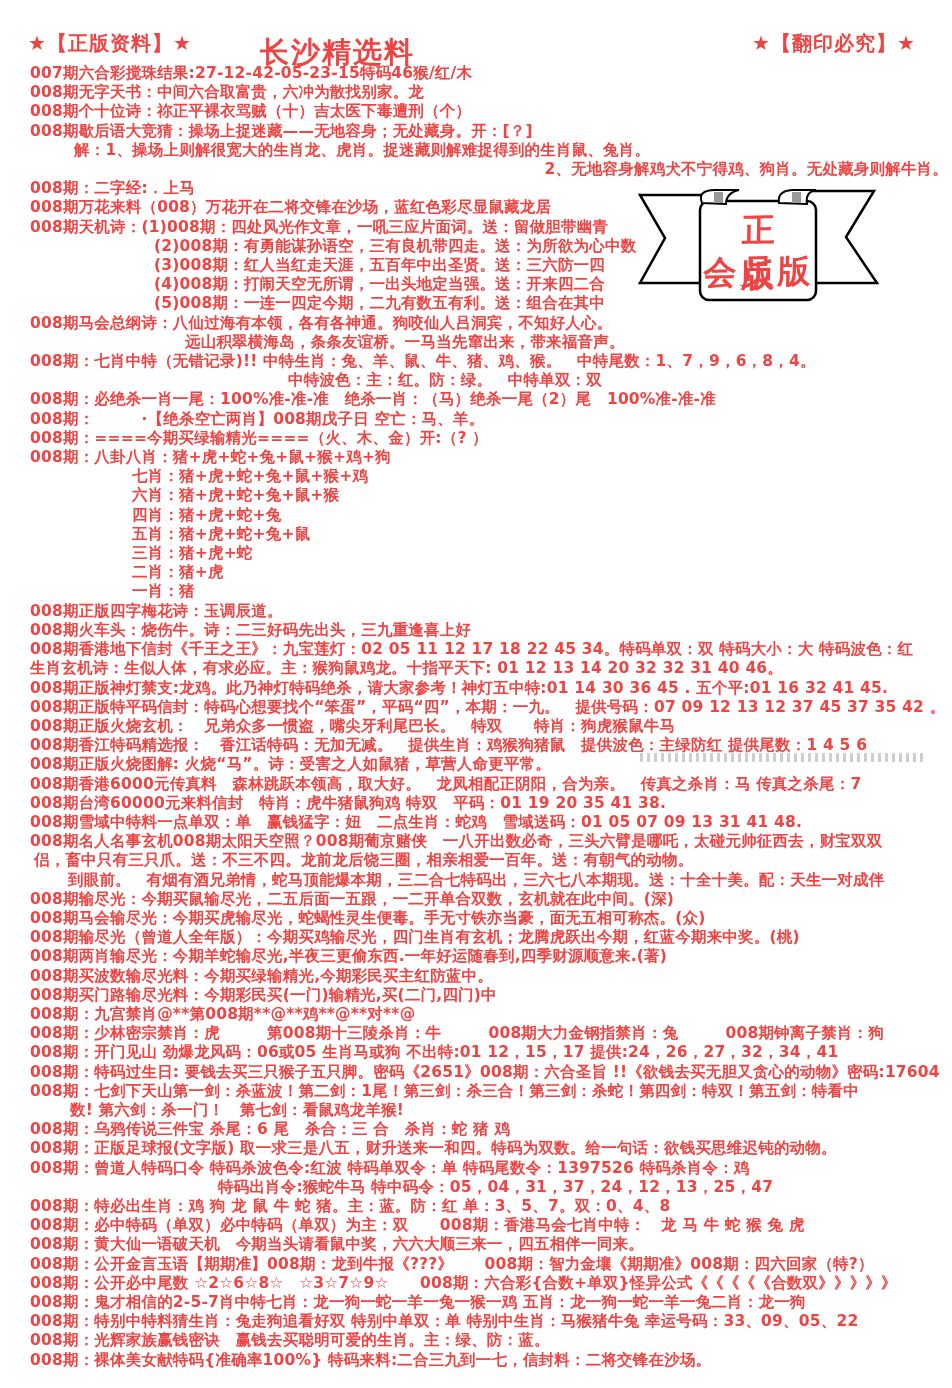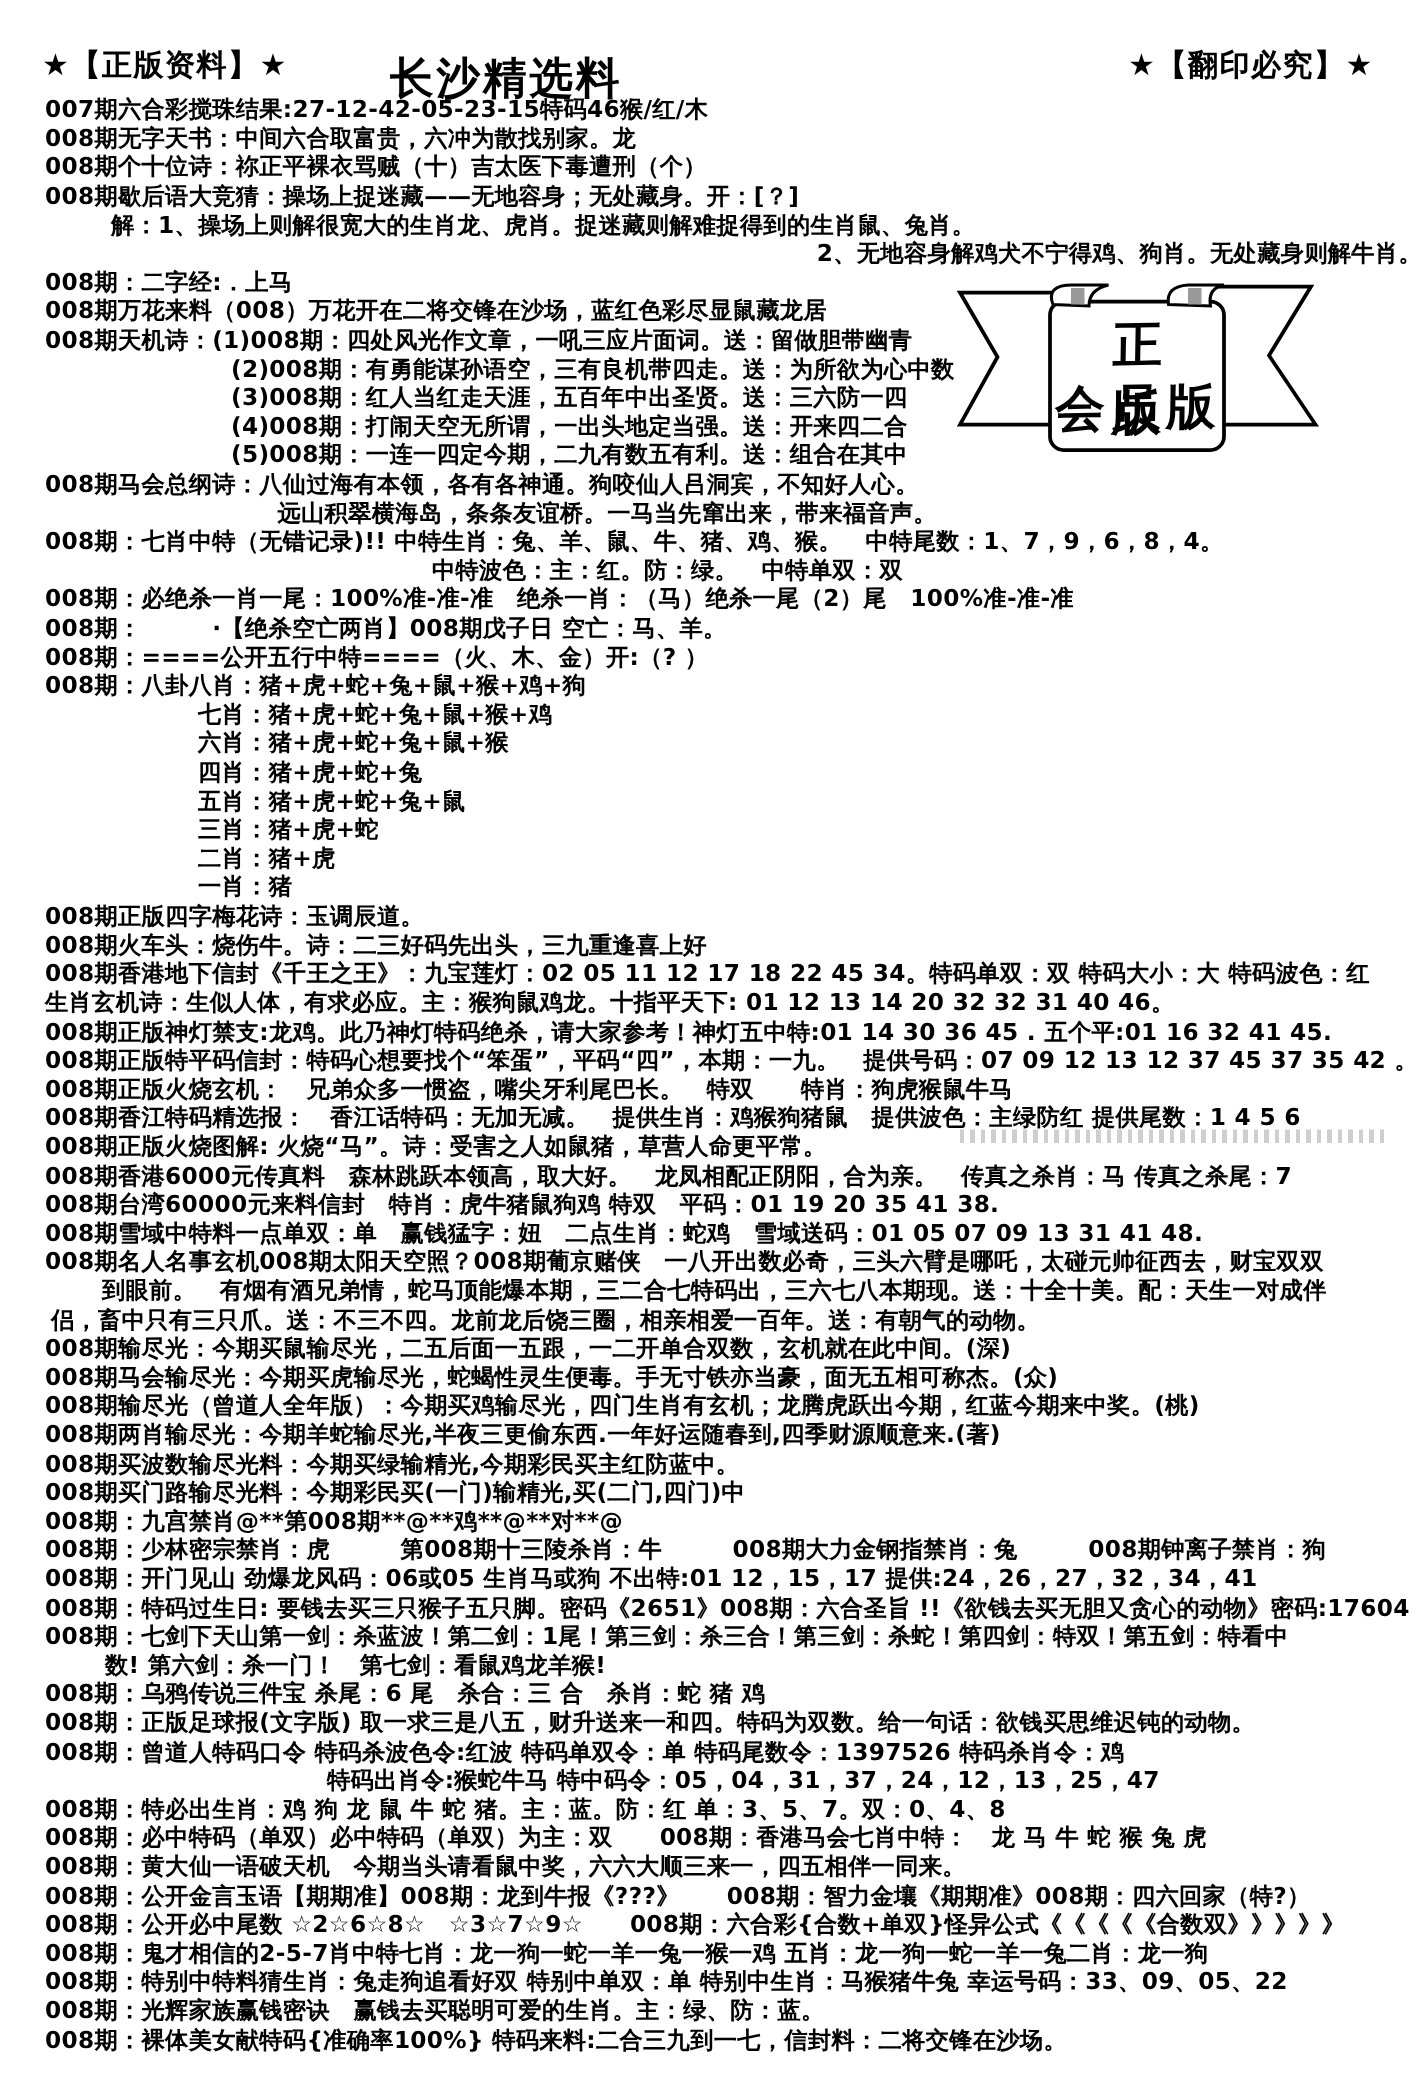--- a/index.html
+++ b/index.html
@@ -2,21 +2,21 @@
 <html><head>
 <meta charset="utf-8">
 <style>
   html,body{margin:0;padding:0;background:#fff;}
   .page{
     position:relative;
     width:952px;height:1388px;
     background:#fff;
     overflow:hidden;
     font-family:"DejaVu Sans",sans-serif;
-    color:#000000;
+    color:#ef4444;
     -webkit-font-smoothing:antialiased;
   }
   
   .hdr-badge{
     position:absolute;top:30px;
     font-size:20px;font-weight:bold;letter-spacing:1px;white-space:nowrap;
   }
   .hdr-badge.left{left:28px;}
   .hdr-badge.right{left:752px;}
   .hdr-title{
@@ -90,21 +90,21 @@
       <div class="line" style="padding-left: 124px;">(2)008期：有勇能谋孙语空，三有良机带四走。送：为所欲为心中数</div>
       <div class="line" style="padding-left: 124px;">(3)008期：红人当红走天涯，五百年中出圣贤。送：三六防一四</div>
       <div class="line" style="padding-left: 124px;">(4)008期：打闹天空无所谓，一出头地定当强。送：开来四二合</div>
       <div class="line" style="padding-left: 124px;">(5)008期：一连一四定今期，二九有数五有利。送：组合在其中</div>
       <div class="line">008期马会总纲诗：八仙过海有本领，各有各神通。狗咬仙人吕洞宾，不知好人心。</div>
       <div class="line" style="padding-left: 155px;">远山积翠横海岛，条条友谊桥。一马当先窜出来，带来福音声。</div>
       <div class="line">008期：七肖中特（无错记录)!! 中特生肖：兔、羊、鼠、牛、猪、鸡、猴。　中特尾数：1、7，9，6，8，4。</div>
       <div class="line" style="padding-left: 258px;">中特波色：主：红。防：绿。　中特单双：双</div>
       <div class="line">008期：必绝杀一肖一尾：100%准-准-准　绝杀一肖：（马）绝杀一尾（2）尾　100%准-准-准</div>
       <div class="line">008期：　　　·【绝杀空亡两肖】008期戊子日 空亡：马、羊。</div>
-      <div class="line">008期：====公开五行中特====（火、木、金）开:（? ）</div>
+      <div class="line">008期：====今期买绿输精光====（火、木、金）开:（? ）</div>
       <div class="line">008期：八卦八肖：猪+虎+蛇+兔+鼠+猴+鸡+狗</div>
       <div class="line" style="padding-left: 102px;">七肖：猪+虎+蛇+兔+鼠+猴+鸡</div>
       <div class="line" style="padding-left: 102px;">六肖：猪+虎+蛇+兔+鼠+猴</div>
       <div class="line" style="padding-left: 102px;">四肖：猪+虎+蛇+兔</div>
       <div class="line" style="padding-left: 102px;">五肖：猪+虎+蛇+兔+鼠</div>
       <div class="line" style="padding-left: 102px;">三肖：猪+虎+蛇</div>
       <div class="line" style="padding-left: 102px;">二肖：猪+虎</div>
       <div class="line" style="padding-left: 102px;">一肖：猪</div>
       <div class="line">008期正版四字梅花诗：玉调辰道。</div>
       <div class="line">008期火车头：烧伤牛。诗：二三好码先出头，三九重逢喜上好</div>
@@ -112,22 +112,22 @@
       <div class="line">生肖玄机诗：生似人体，有求必应。主：猴狗鼠鸡龙。十指平天下: 01 12 13 14 20 32 32 31 40 46。</div>
       <div class="line">008期正版神灯禁支:龙鸡。此乃神灯特码绝杀，请大家参考！神灯五中特:01 14 30 36 45 . 五个平:01 16 32 41 45.</div>
       <div class="line">008期正版特平码信封：特码心想要找个“笨蛋”，平码“四”，本期：一九。　提供号码：07 09 12 13 12 37 45 37 35 42 。</div>
       <div class="line">008期正版火烧玄机：　兄弟众多一惯盗，嘴尖牙利尾巴长。　特双　　特肖：狗虎猴鼠牛马</div>
       <div class="line">008期香江特码精选报：　香江话特码：无加无减。　提供生肖：鸡猴狗猪鼠　提供波色：主绿防红 提供尾数：1 4 5 6</div>
       <div class="line">008期正版火烧图解: 火烧“马”。诗：受害之人如鼠猪，草营人命更平常。</div>
       <div class="line">008期香港6000元传真料　森林跳跃本领高，取大好。　龙凤相配正阴阳，合为亲。　传真之杀肖：马 传真之杀尾：7</div>
       <div class="line">008期台湾60000元来料信封　特肖：虎牛猪鼠狗鸡 特双　平码：01 19 20 35 41 38.</div>
       <div class="line">008期雪域中特料一点单双：单　赢钱猛字：妞　二点生肖：蛇鸡　雪域送码：01 05 07 09 13 31 41 48.</div>
       <div class="line">008期名人名事玄机008期太阳天空照？008期葡京赌侠　一八开出数必奇，三头六臂是哪吒，太碰元帅征西去，财宝双双</div>
+      <div class="line" style="padding-left: 4px;">侣，畜中只有三只爪。送：不三不四。龙前龙后饶三圈，相亲相爱一百年。送：有朝气的动物。</div>
       <div class="line" style="padding-left: 38px;">到眼前。　有烟有酒兄弟情，蛇马顶能爆本期，三二合七特码出，三六七八本期现。送：十全十美。配：天生一对成伴</div>
-      <div class="line" style="padding-left: 4px;">侣，畜中只有三只爪。送：不三不四。龙前龙后饶三圈，相亲相爱一百年。送：有朝气的动物。</div>
       <div class="line">008期输尽光：今期买鼠输尽光，二五后面一五跟，一二开单合双数，玄机就在此中间。(深)</div>
       <div class="line">008期马会输尽光：今期买虎输尽光，蛇蝎性灵生便毒。手无寸铁亦当豪，面无五相可称杰。(众)</div>
       <div class="line">008期输尽光（曾道人全年版）：今期买鸡输尽光，四门生肖有玄机；龙腾虎跃出今期，红蓝今期来中奖。(桃)</div>
       <div class="line">008期两肖输尽光：今期羊蛇输尽光,半夜三更偷东西.一年好运随春到,四季财源顺意来.(著)</div>
       <div class="line">008期买波数输尽光料：今期买绿输精光,今期彩民买主红防蓝中。</div>
       <div class="line">008期买门路输尽光料：今期彩民买(一门)输精光,买(二门,四门)中</div>
       <div class="line">008期：九宫禁肖@**第008期**@**鸡**@**对**@</div>
       <div class="line">008期：少林密宗禁肖：虎　　　第008期十三陵杀肖：牛　　　008期大力金钢指禁肖：兔　　　008期钟离子禁肖：狗</div>
       <div class="line">008期：开门见山 劲爆龙风码：06或05 生肖马或狗 不出特:01 12，15，17 提供:24，26，27，32，34，41</div>
       <div class="line">008期：特码过生日: 要钱去买三只猴子五只脚。密码《2651》008期：六合圣旨 !!《欲钱去买无胆又贪心的动物》密码:17604</div>

